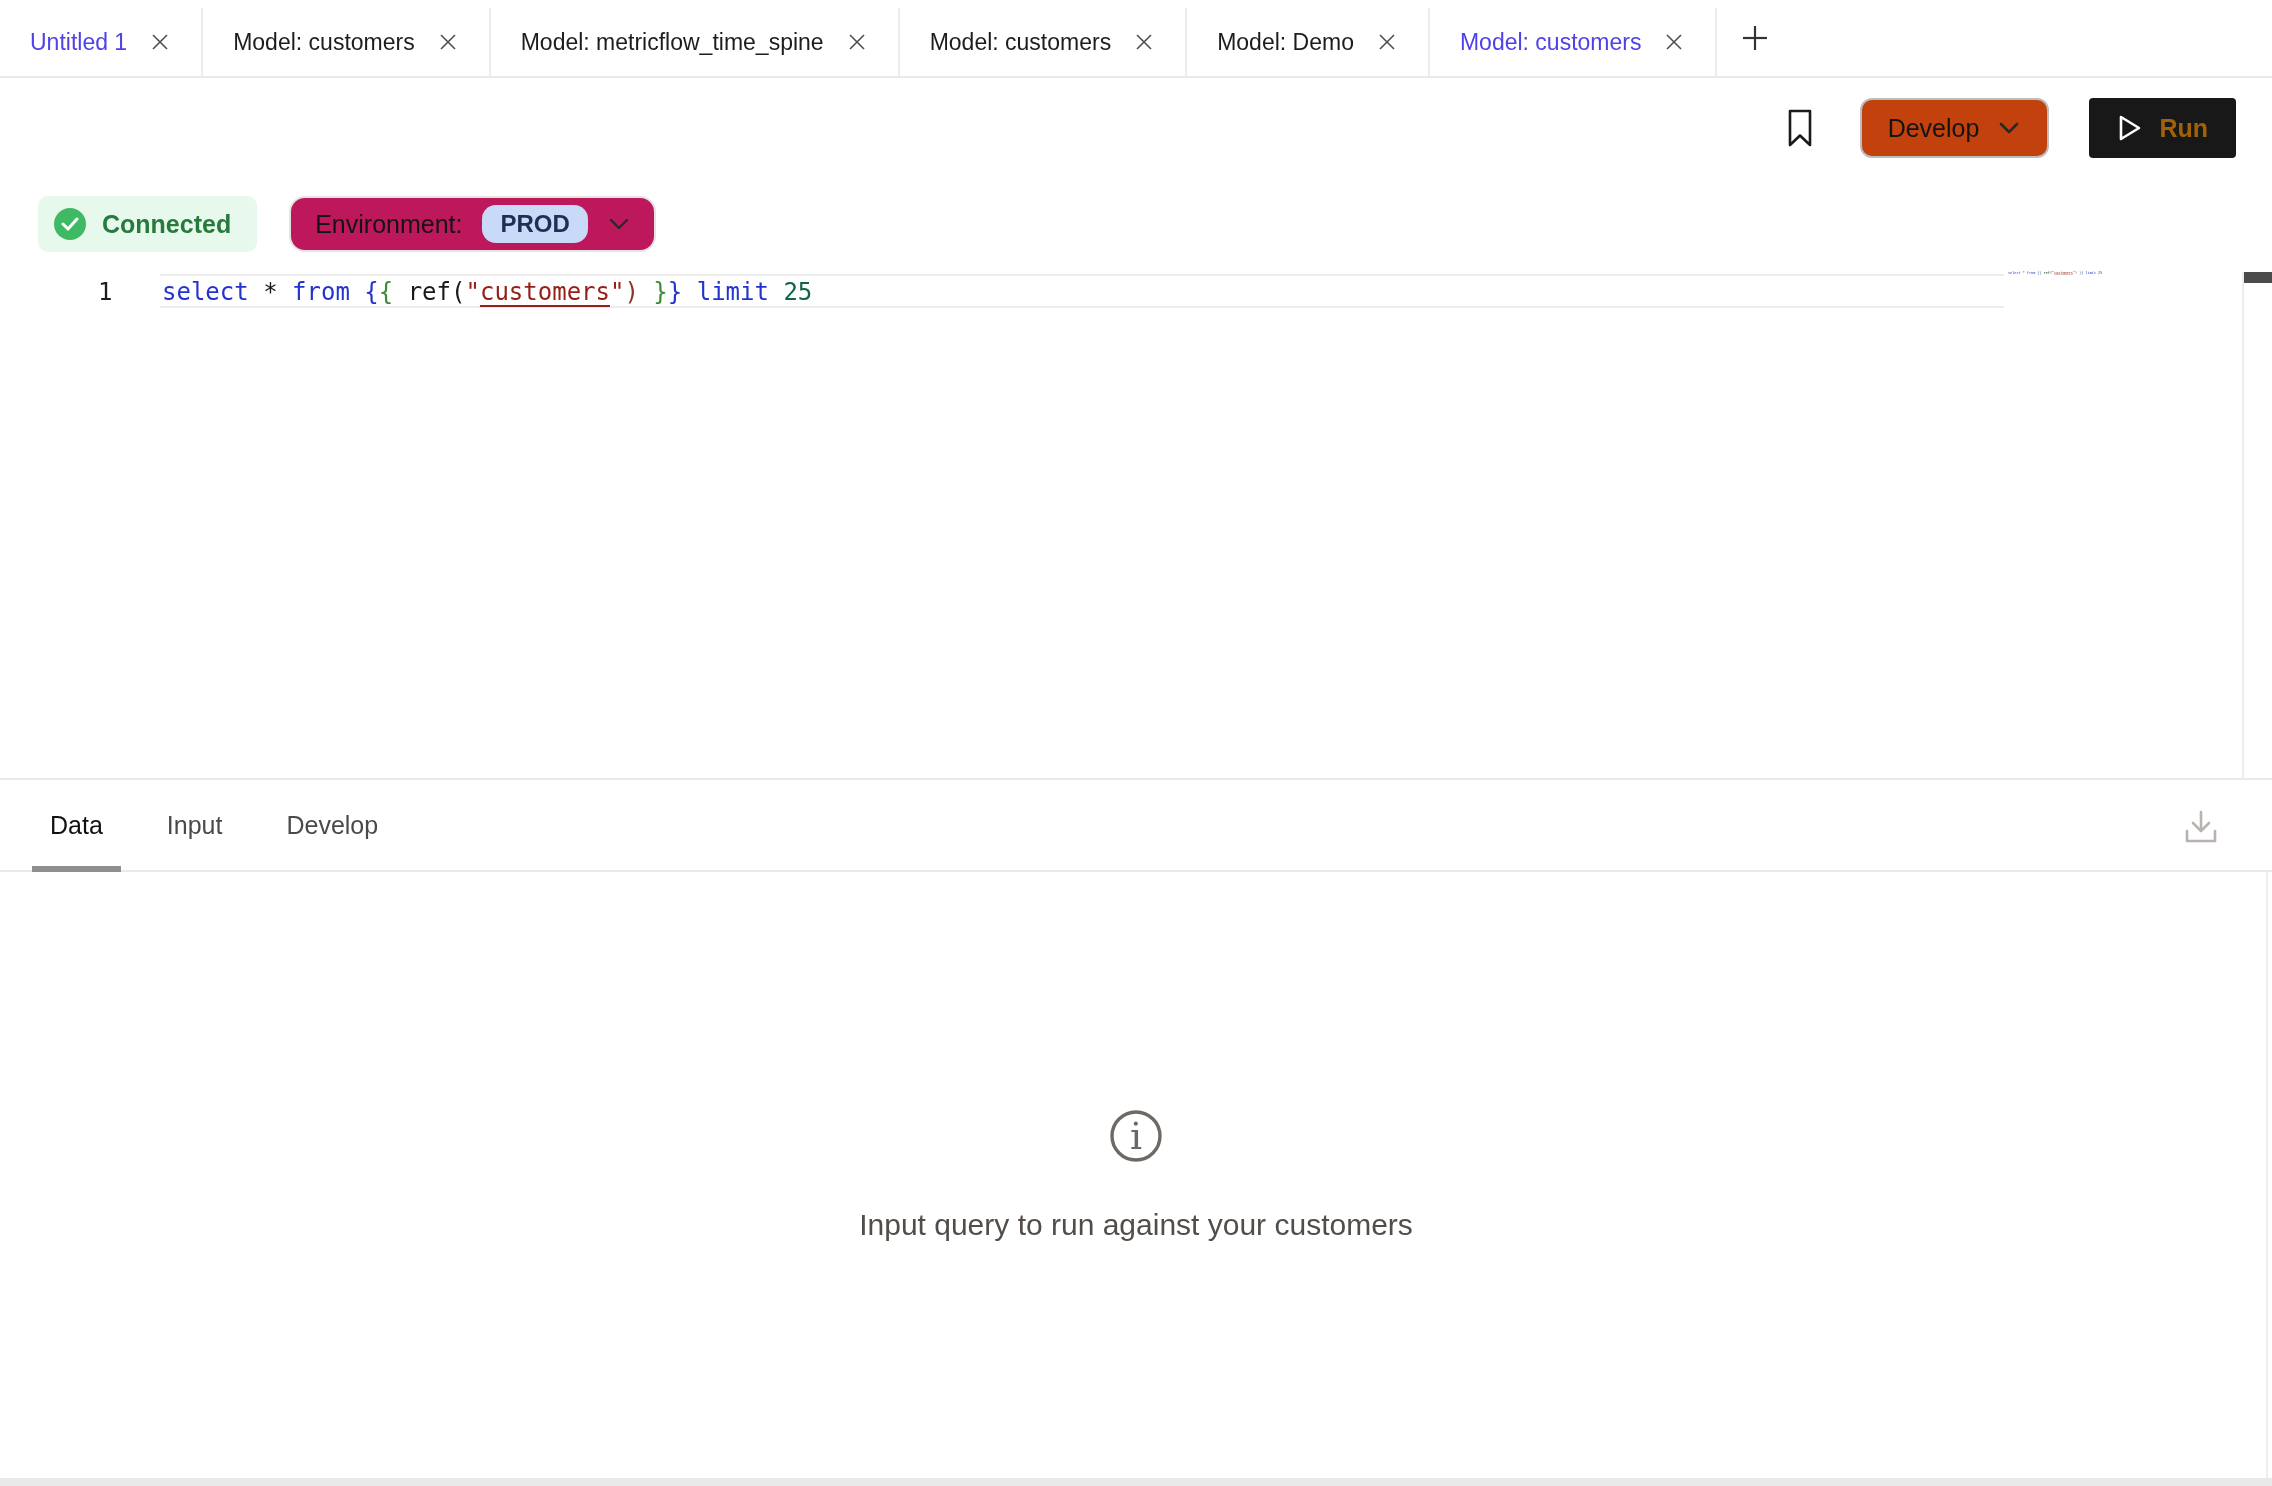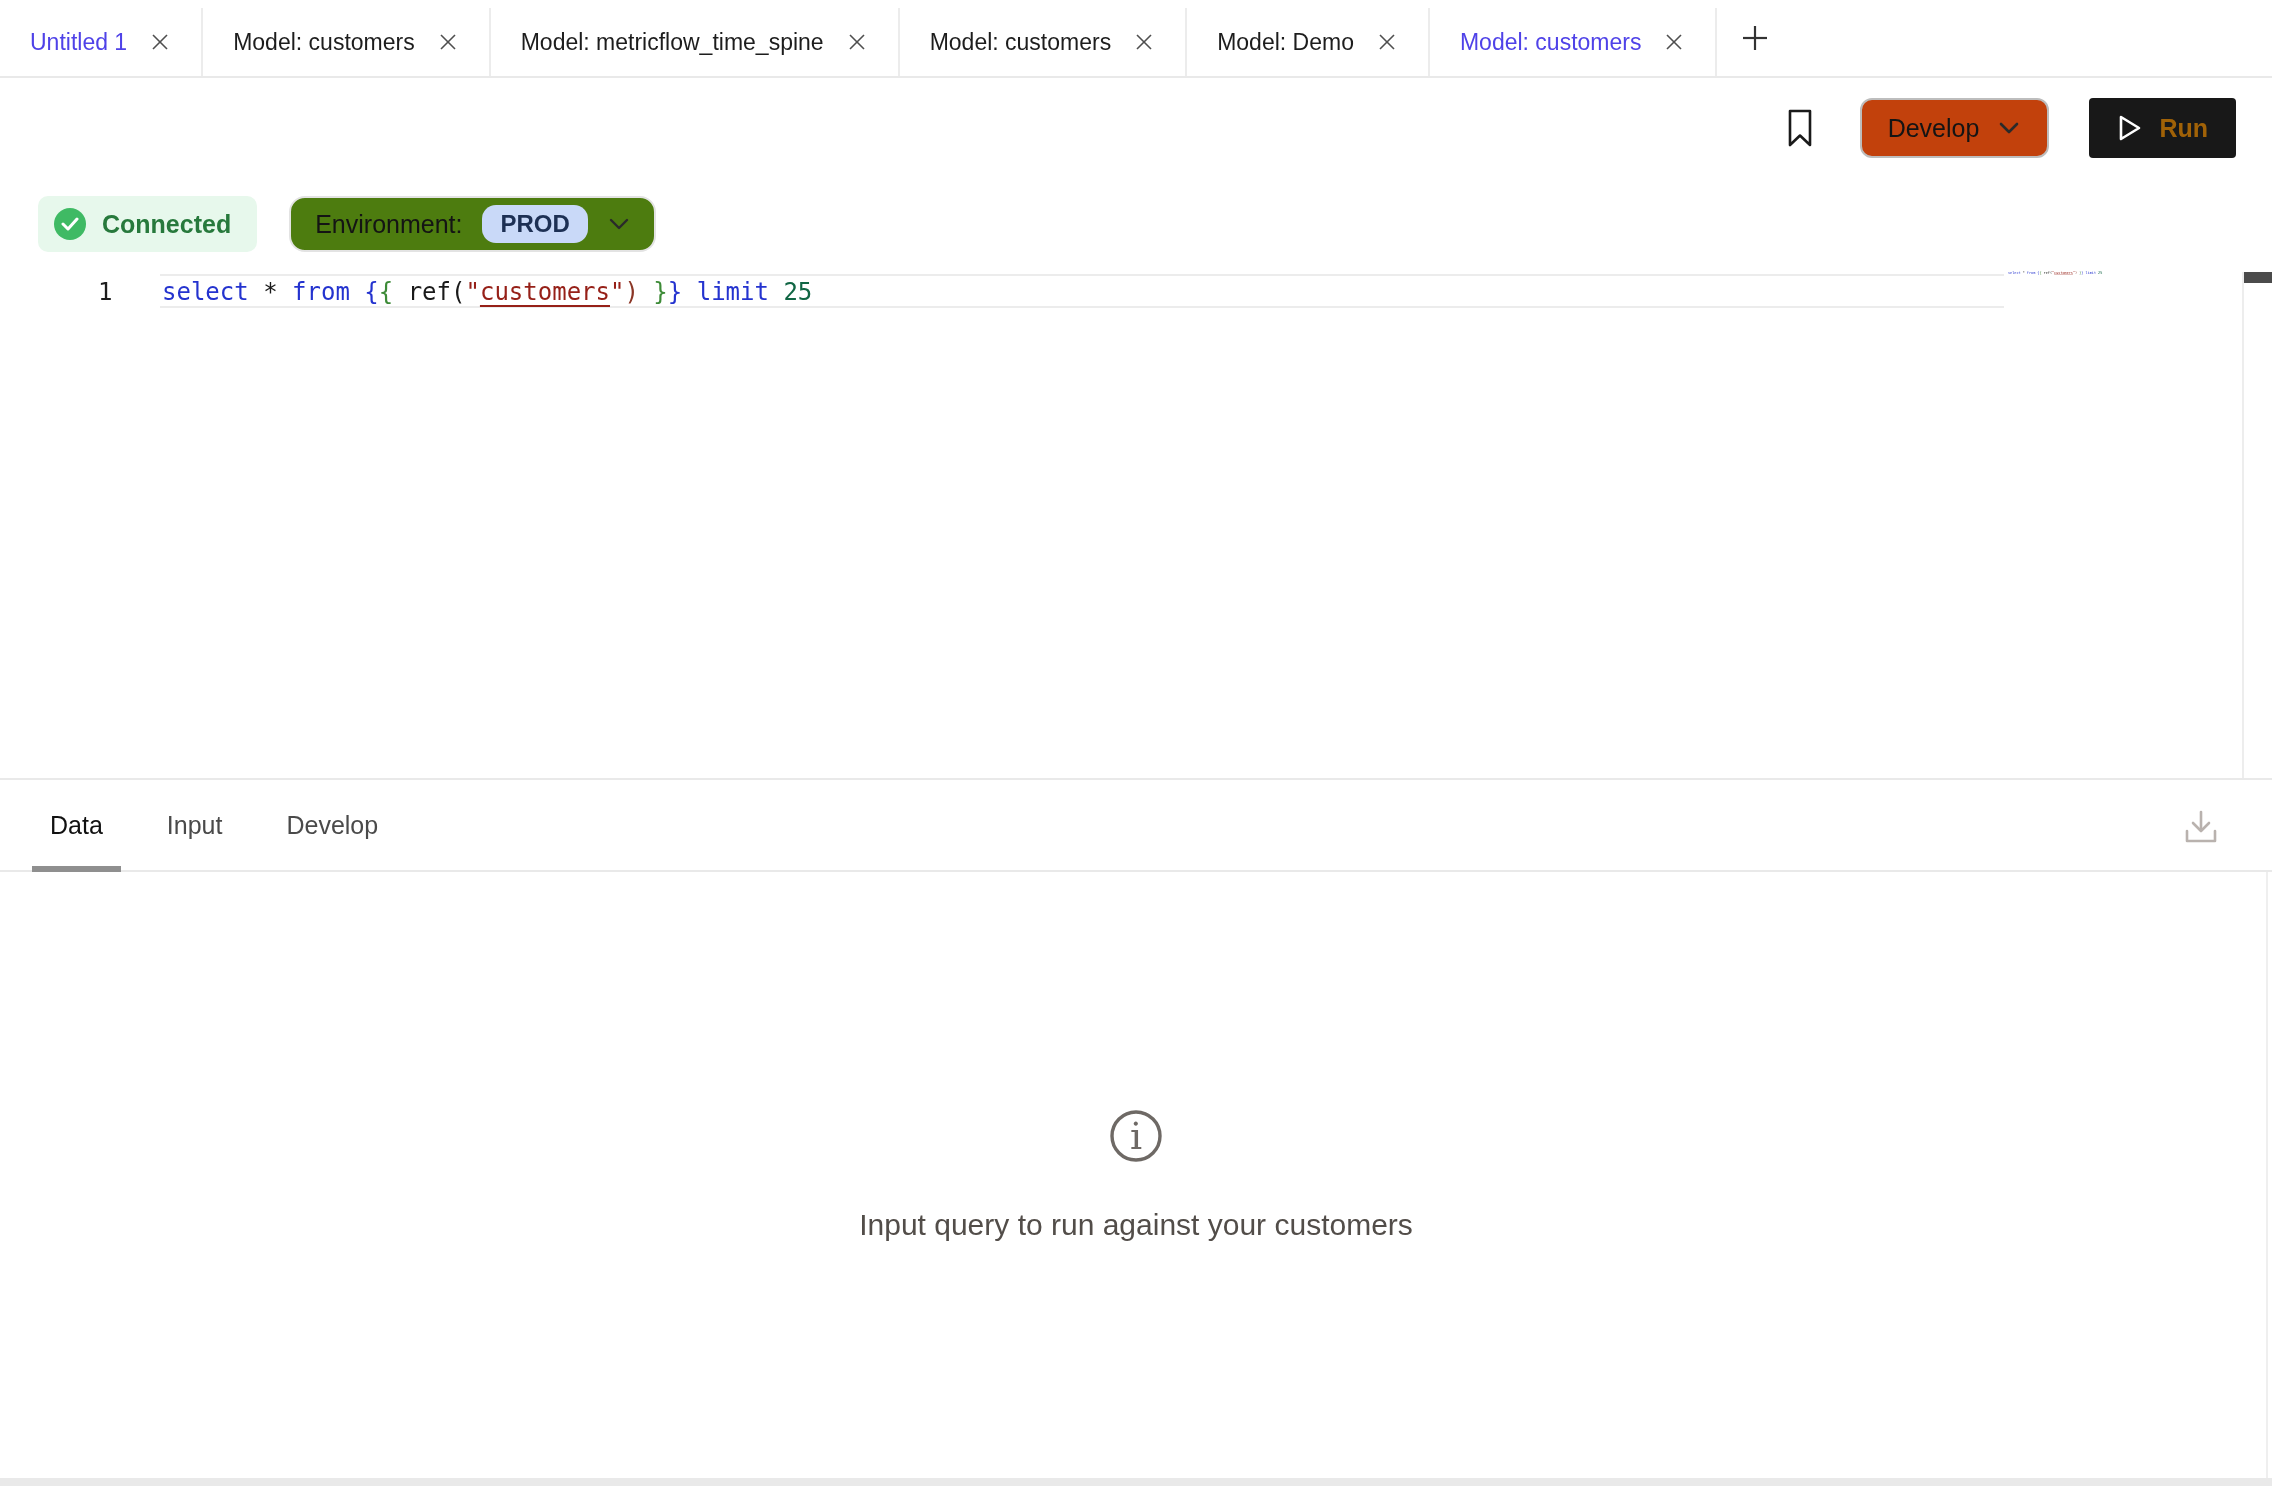--- a/index.html
+++ b/index.html
@@ -43,21 +43,21 @@
     background:var(--run-button-bg);border:none;border-radius:4px;font-size:25px;font-weight:bold;color:#a16207;cursor:pointer;
     font-family:"Liberation Sans",sans-serif;}
 
   
   .statusrow{position:absolute;top:196px;left:38px;display:flex;align-items:center;gap:32px;}
   .connected{display:flex;align-items:center;gap:16px;height:56px;padding:0 26px 0 16px;
     background:var(--connected-bg);border-radius:10px;color:var(--connected-fg);font-size:25px;font-weight:bold;}
   .check-dot{width:32px;height:32px;border-radius:50%;background:var(--connected-dot);
     display:flex;align-items:center;justify-content:center;}
   .envsel{display:flex;align-items:center;gap:20px;height:56px;padding:0 24px;
-    background:#4d7c0f;border:2px solid #e3e3e3;border-radius:16px;font-size:25px;color:#141414;cursor:pointer;}
+    background:#be185d;border:2px solid #e3e3e3;border-radius:16px;font-size:25px;color:#141414;cursor:pointer;}
   .env-badge{background:var(--env-badge-bg);color:var(--env-badge-fg);font-weight:bold;
     border-radius:14px;padding:5px 18px;font-size:24px;}
 
   
   .editor{position:absolute;top:258px;left:0;width:2272px;height:520px;background:#fff;}
   .active-line{position:absolute;left:160px;top:16px;width:1844px;height:34px;
     border-top:2px solid #ececec;border-bottom:2px solid #ececec;background:#fff;}
   .gutter-num{position:absolute;left:98px;top:18px;font-family:"DejaVu Sans Mono",monospace;
     font-size:24px;line-height:32px;color:#1c1c1c;}
   .code-line{position:absolute;left:162px;top:18px;font-family:"DejaVu Sans Mono",monospace;

